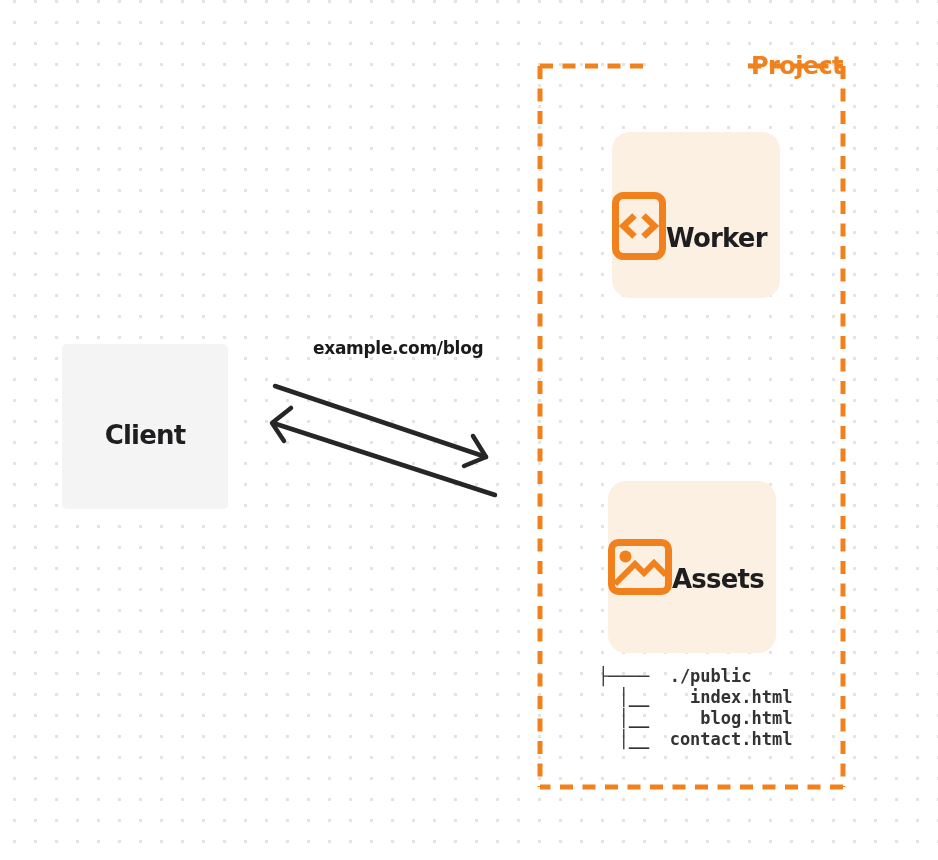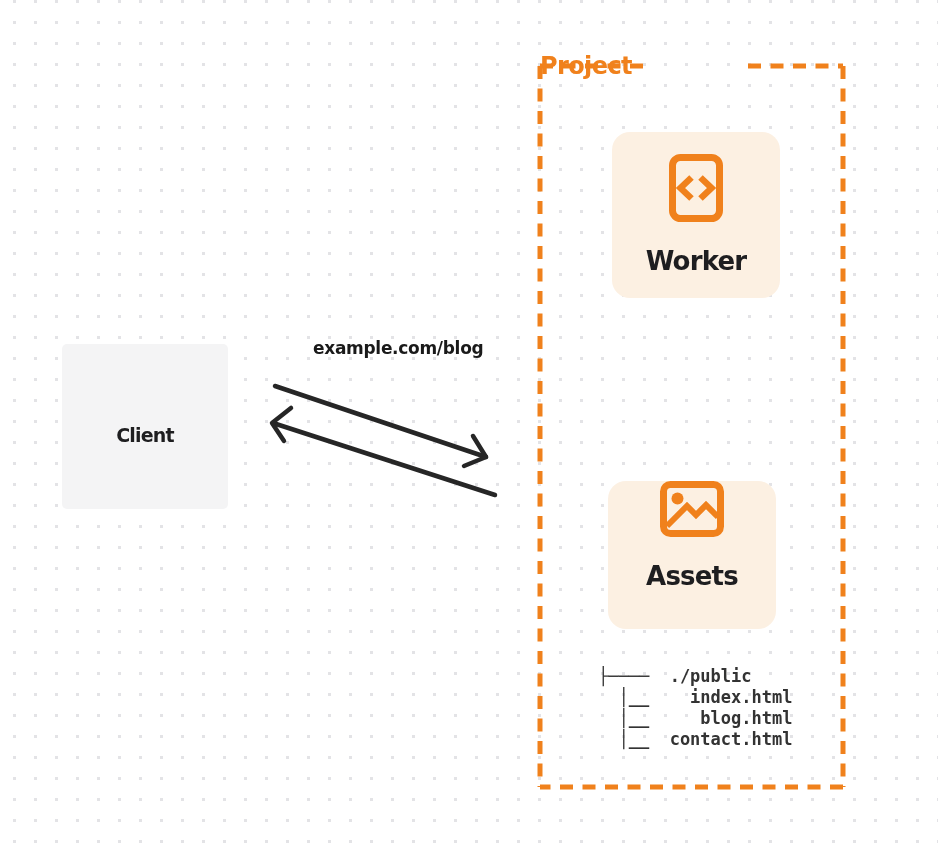--- a/index.html
+++ b/index.html
@@ -23,48 +23,48 @@
     background-image:radial-gradient(circle, var(--dot-color) 1.7px, transparent 2px);
     background-size:21px 21px;
     background-position:4px 12px;
   }
   .overlay-svg{
     position:absolute;left:0;top:0;width:938px;height:860px;
     pointer-events:none;
   }
   .project-label{
     position:absolute;left:540px;top:51px;width:303px;
-    text-align:left;
+    text-align:right;
     font-size:24px;font-weight:bold;line-height:30px;
     letter-spacing:-0.6px;
     color:var(--accent-orange);
   }
   .card{
     position:absolute;
     background:var(--card-bg);
     border-radius:18px;
-    display:flex;flex-direction:column;align-items:center;
+    display:flex;flex-direction:row;align-items:center;
     color:var(--accent-orange);
   }
   .card.worker{left:612px;top:132px;width:168px;height:166px;padding-top:22px;}
-  .card.assets{left:608px;top:481px;width:168px;height:148px;}
+  .card.assets{left:608px;top:481px;width:168px;height:172px;}
   .card-label{
     margin-top:24px;
     font-size:26px;font-weight:bold;line-height:31px;
     letter-spacing:-0.8px;
     color:var(--text-dark);
   }
   .client-box{
     position:absolute;left:62px;top:344px;width:166px;height:165px;
     background:var(--client-bg);
     border-radius:5px;
     display:flex;align-items:center;justify-content:center;
   }
   .client-label{
-    font-size:19px;font-weight:bold;
+    font-size:26px;font-weight:bold;
     letter-spacing:-0.8px;
     color:var(--text-dark);
     margin-top:16px;
   }
   .url-label{
     position:absolute;left:281px;top:338px;
     font-size:17px;font-weight:bold;
     letter-spacing:-0.3px;
     color:#1a1a1a;
     white-space:nowrap;

